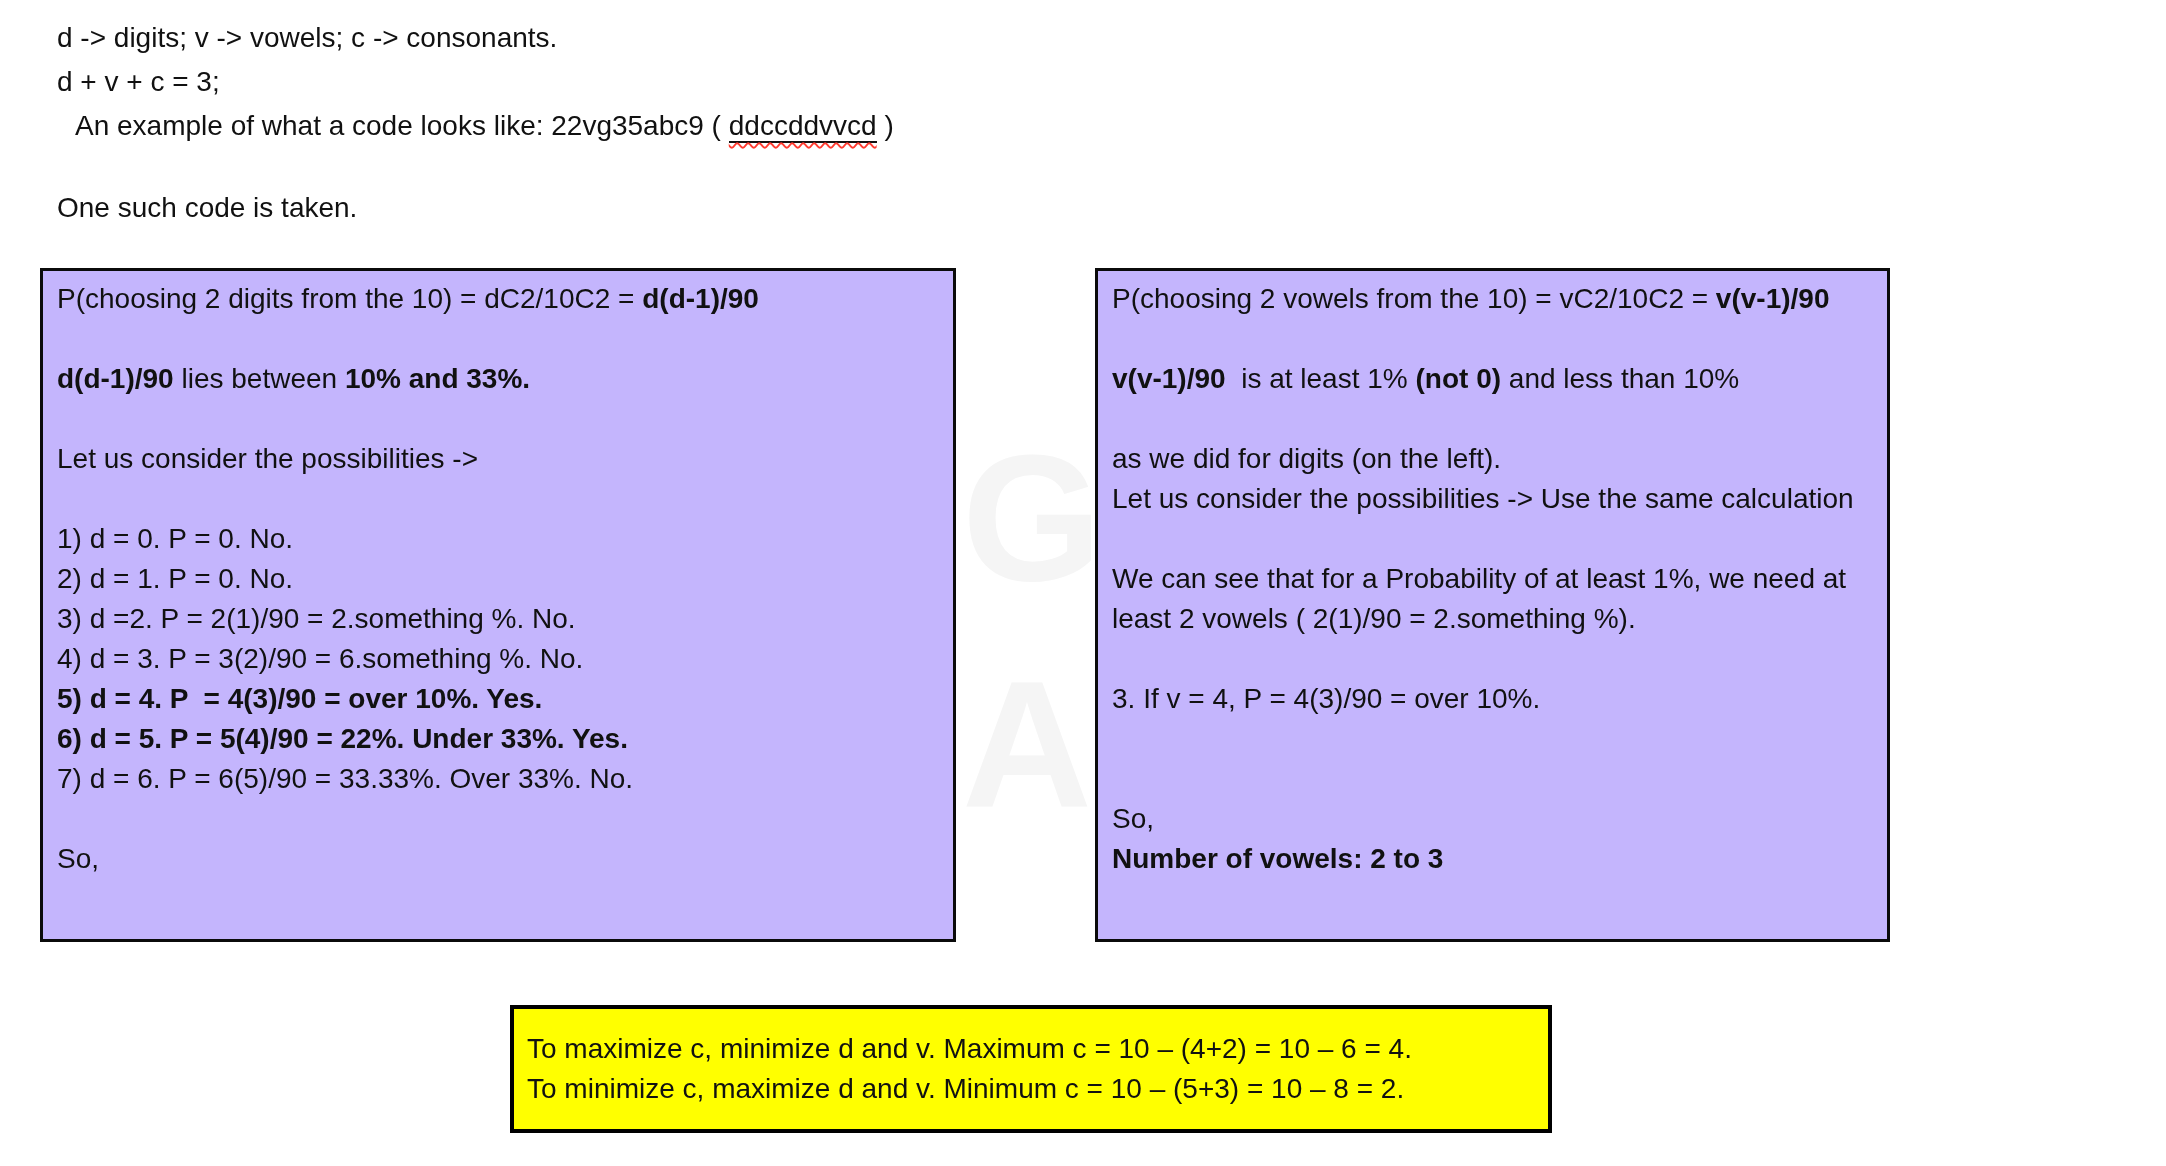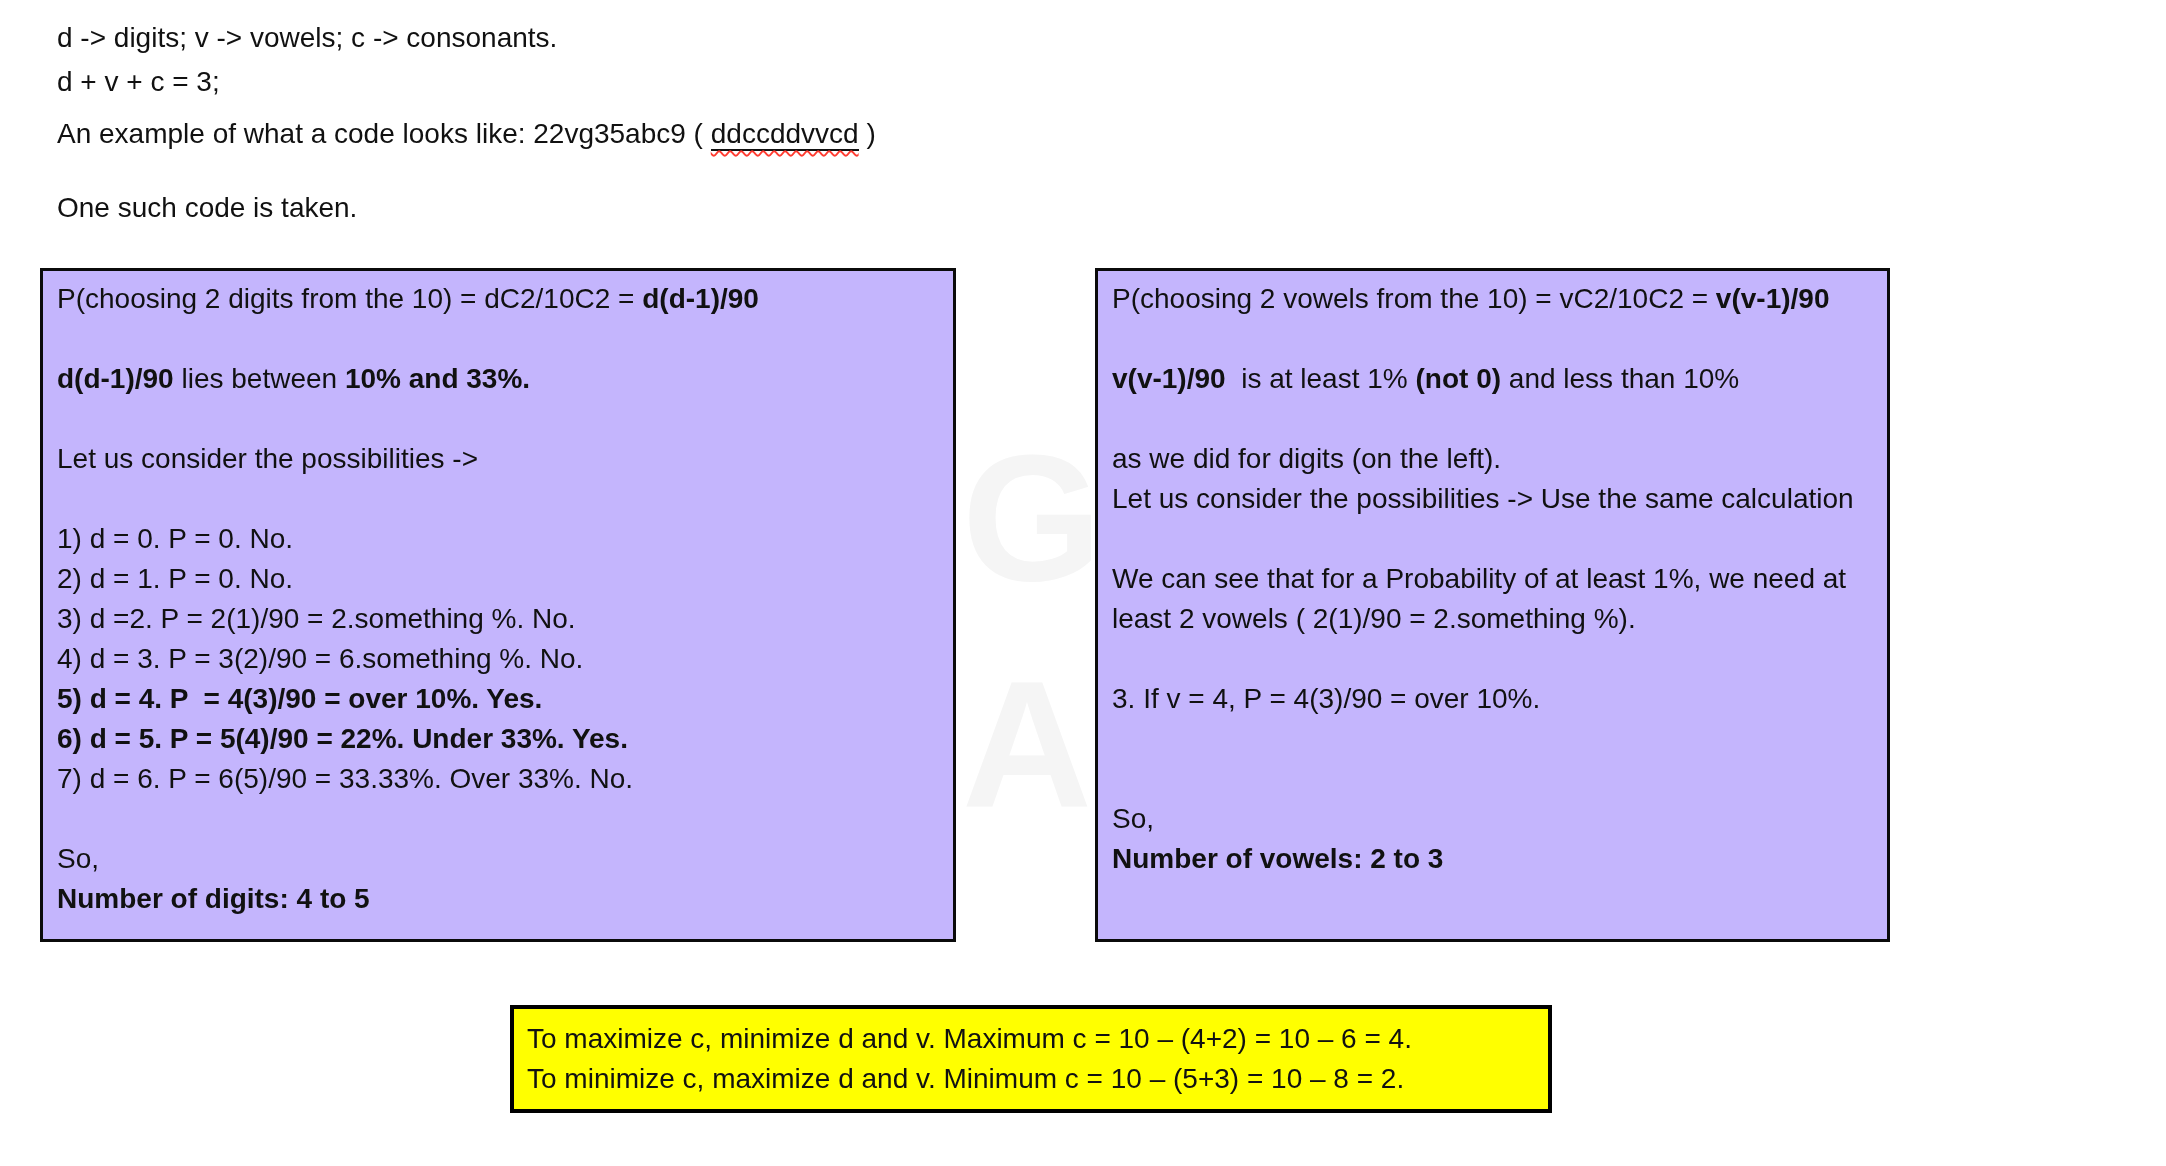--- a/index.html
+++ b/index.html
@@ -18,21 +18,21 @@
   .top-line {
     position: absolute;
     left: 57px;
     font-size: 28px;
     line-height: 40px;
     white-space: pre;
     z-index: 2;
   }
   .t1 { top: 18px; }
   .t2 { top: 62px; }
-  .t3 { top: 114px; }
+  .t3 { top: 106px; margin-left: 18px; }
   .t4 { top: 188px; }
 
   .uline {
     border-bottom: 2px solid #111111;
     padding-bottom: 0px;
   }
   .wavy {
     text-decoration-line: underline;
     text-decoration-style: wavy;
     text-decoration-color: #ff3b30;
@@ -57,21 +57,21 @@
   .box-right { left: 1095px; width: 795px; }
 
   .line { white-space: pre; }
   .b, .line .b { font-weight: bold; }
 
   .yellow-box {
     position: absolute;
     left: 510px;
     top: 1005px;
     width: 1042px;
-    height: 108px;
+    height: 128px;
     box-sizing: border-box;
     background: #ffff00;
     border: 4px solid #000000;
     padding: 0 13px;
     display: flex;
     flex-direction: column;
     justify-content: center;
     font-size: 28px;
     line-height: 40px;
     z-index: 2;
@@ -109,21 +109,20 @@
     <div class="line">&nbsp;</div>
     <div class="line"><span>1) d = 0. P = 0. No.</span></div>
     <div class="line"><span>2) d = 1. P = 0. No.</span></div>
     <div class="line"><span>3) d =2. P = 2(1)/90 = 2.something %. No.</span></div>
     <div class="line"><span>4) d = 3. P = 3(2)/90 = 6.something %. No.</span></div>
     <div class="line"><span class="b">5) d = 4. P  = 4(3)/90 = over 10%. Yes.</span></div>
     <div class="line"><span class="b">6) d = 5. P = 5(4)/90 = 22%. Under 33%. Yes.</span></div>
     <div class="line"><span>7) d = 6. P = 6(5)/90 = 33.33%. Over 33%. No.</span></div>
     <div class="line">&nbsp;</div>
     <div class="line"><span>So,</span></div>
-    <div class="line"><span class="b">Number of digits: 4 to 5</span></div>
   </div>
 
 <div class="box box-right">
     <div class="line"><span>P(choosing 2 vowels from the 10) = vC2/10C2 = </span><span class="b">v(v-1)/90</span></div>
     <div class="line">&nbsp;</div>
     <div class="line"><span class="b">v(v-1)/90</span><span>  is at least 1% </span><span class="b">(not 0)</span><span> and less than 10%</span></div>
     <div class="line">&nbsp;</div>
     <div class="line"><span>as we did for digits (on the left).</span></div>
     <div class="line"><span>Let us consider the possibilities -&gt; Use the same calculation</span></div>
     <div class="line">&nbsp;</div>

